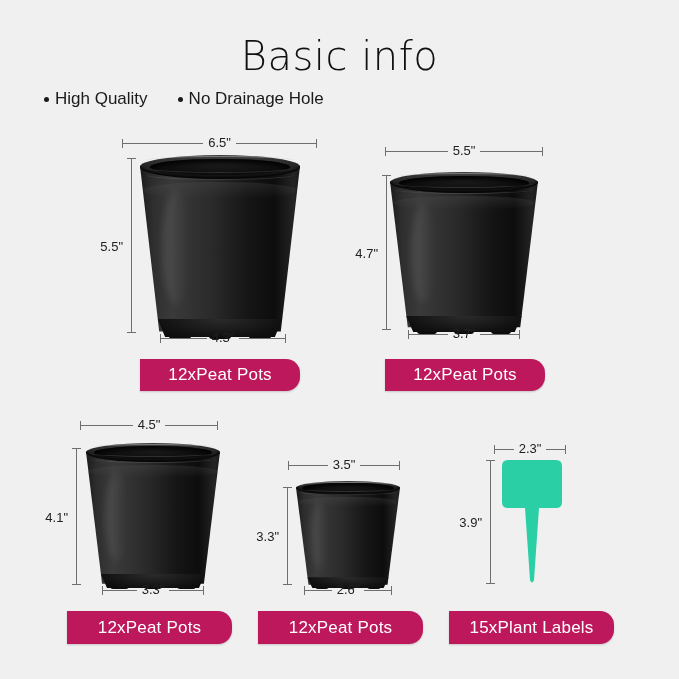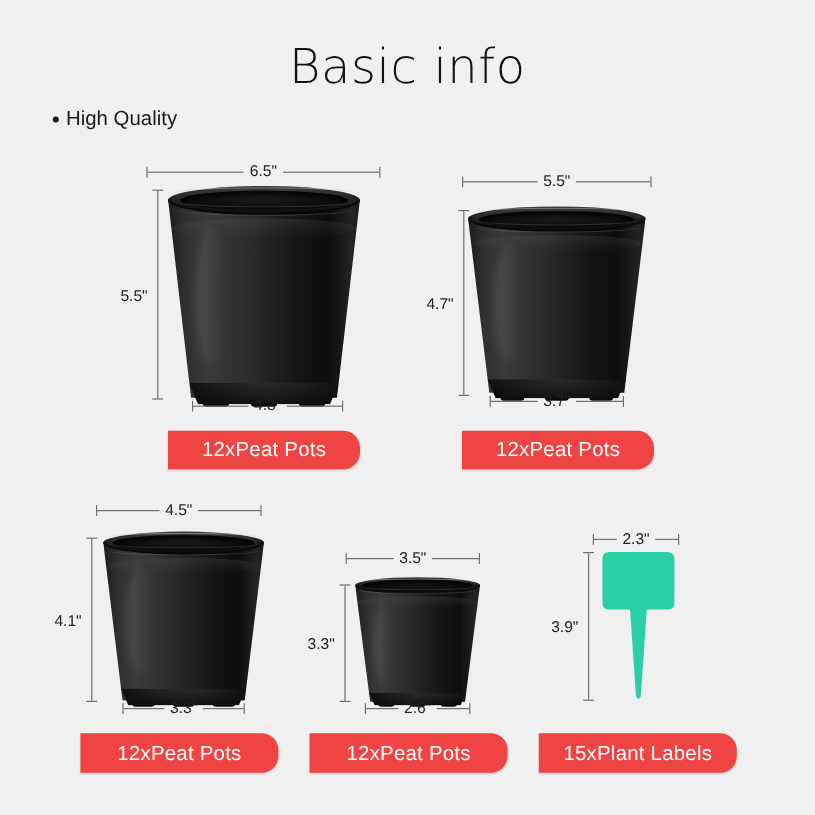--- a/index.html
+++ b/index.html
@@ -232,21 +232,21 @@
     right: 13px;
     top: 50%;
     transform: translateY(-50%);
     background: #f0f0f0;
     padding: 2px 0;
   }
 
   
   .banner {
     position: absolute;
-    background: #ef4444;
+    background: #be185d;
     border-radius: 0 14px 14px 0;
     display: flex;
     align-items: center;
     justify-content: center;
     box-shadow: 0 1px 2px rgba(0,0,0,0.18);
   }
   .banner .btxt {
     color: #ffffff;
     font-size: 17px;
     font-weight: 400;
@@ -258,20 +258,24 @@
 <body>
 
 <div class="page">
 
   <div class="title">Basic info</div>
 
   <div class="bullets">
     <div class="bullet">
       <span class="dot"></span>
       <span>High Quality</span>
+    </div>
+    <div class="bullet">
+      <span class="dot"></span>
+      <span>No Drainage Hole</span>
     </div>
   </div>
 
   <div class="item" style="left:0; top:0;">
 
     <div class="dim-h" style="left:122px; top:136px; width:195px;">
       <span class="cap"></span>
       <span class="line"></span>
       <span class="txt">6.5"</span>
       <span class="line"></span>

